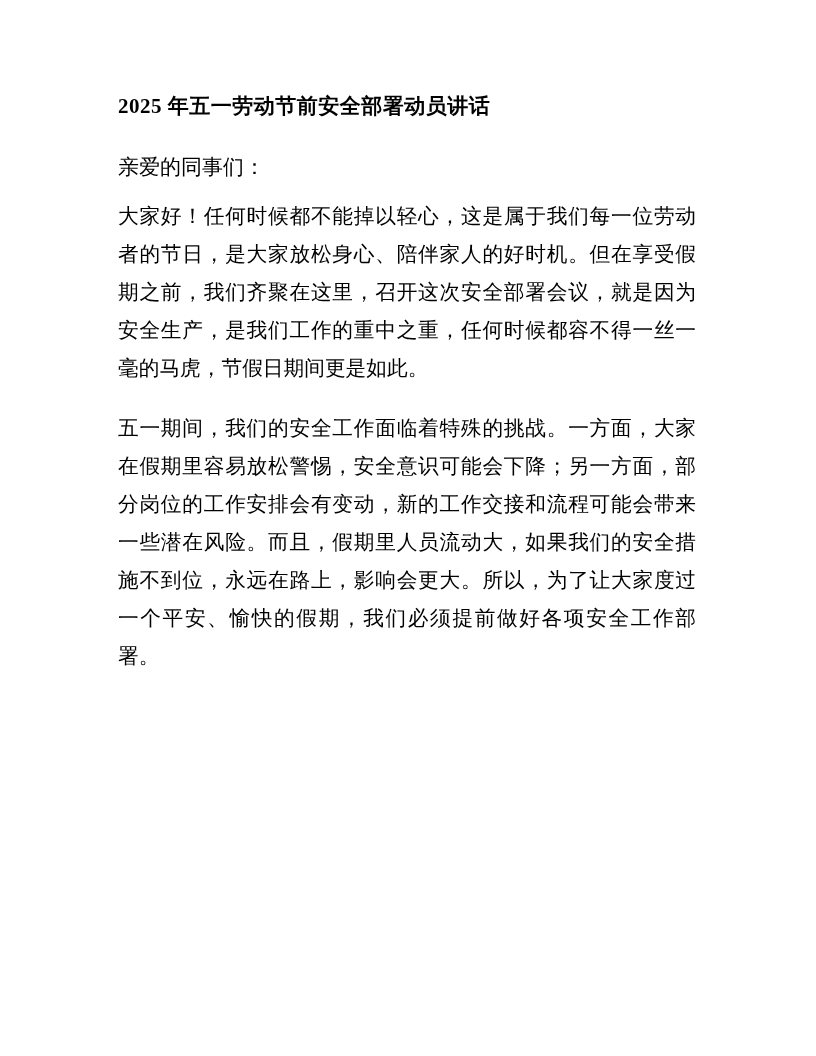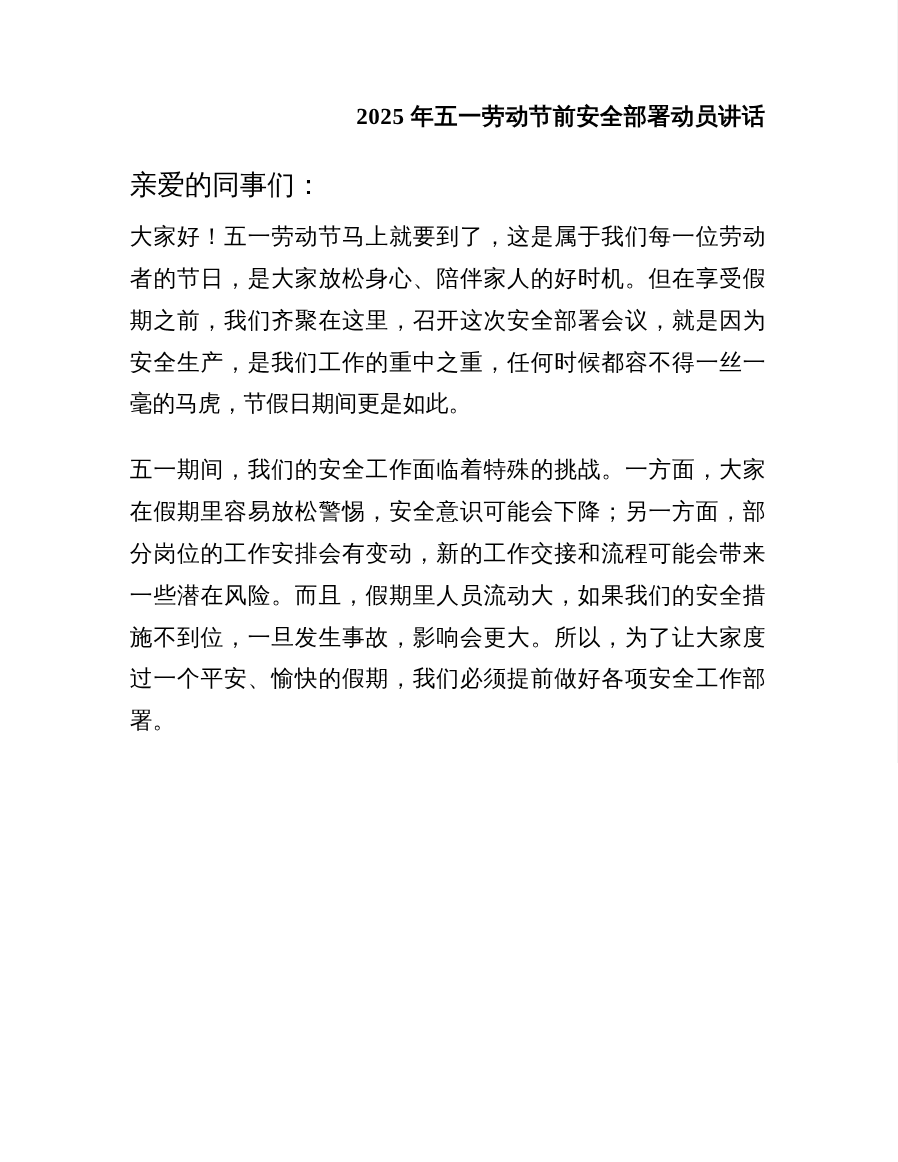--- a/index.html
+++ b/index.html
@@ -17,46 +17,47 @@
     font-family: "Liberation Serif", "DejaVu Serif", serif;
     overflow: hidden;
     box-sizing: border-box;
   }
   .content {
     padding: 91px 120px 0 118px;
   }
   .doc-title {
     font-size: 21px;
     font-weight: bold;
-    text-align: right;
+    text-align: left;
     line-height: 30px;
     margin: 0;
     letter-spacing: 0.5px;
     white-space: nowrap;
   }
   .salutation {
-    font-size: 25px;
+    font-size: 21px;
     line-height: 38px;
     margin: 29px 0 0 0;
+    font-family: Liberation Mono, monospace;
   }
   .para {
     font-size: 20.7px;
     line-height: 38px;
     text-align: justify;
     text-justify: inter-character;
     margin: 9px 0 0 0;
     word-break: normal;
     overflow-wrap: break-word;
   }
   .para-2 { margin-top: 13px; }
   .para-3 { margin-top: 22px; }
 </style>
 </head>
 <body>
 
 <div class="page">
   <div class="content">
     <h1 class="doc-title">2025 年五一劳动节前安全部署动员讲话</h1>
     <p class="salutation">亲爱的同事们：</p>
-    <p class="para para-1">大家好！五一劳动节马上就要到了，这是属于我们每一位劳动者的节日，是大家放松身心、陪伴家人的好时机。但在享受假期之前，我们齐聚在这里，召开这次安全部署会议，就是因为安全生产，是我们工作的重中之重，任何时候都容不得一丝一毫的马虎，节假日期间更是如此。</p>
-    <p class="para para-3">五一期间，我们的安全工作面临着特殊的挑战。一方面，大家在假期里容易放松警惕，安全意识可能会下降；另一方面，部分岗位的工作安排会有变动，新的工作交接和流程可能会带来一些潜在风险。而且，假期里人员流动大，如果我们的安全措施不到位，一旦发生事故，影响会更大。所以，为了让大家度过一个平安、愉快的假期，我们必须提前做好各项安全工作部署。</p>
+    <p class="para para-1">大家好！任何时候都不能掉以轻心，这是属于我们每一位劳动者的节日，是大家放松身心、陪伴家人的好时机。但在享受假期之前，我们齐聚在这里，召开这次安全部署会议，就是因为安全生产，是我们工作的重中之重，任何时候都容不得一丝一毫的马虎，节假日期间更是如此。</p>
+    <p class="para para-3">五一期间，我们的安全工作面临着特殊的挑战。一方面，大家在假期里容易放松警惕，安全意识可能会下降；另一方面，部分岗位的工作安排会有变动，新的工作交接和流程可能会带来一些潜在风险。而且，假期里人员流动大，如果我们的安全措施不到位，永远在路上，影响会更大。所以，为了让大家度过一个平安、愉快的假期，我们必须提前做好各项安全工作部署。</p>
   </div>
 </div>
 
 </body></html>

